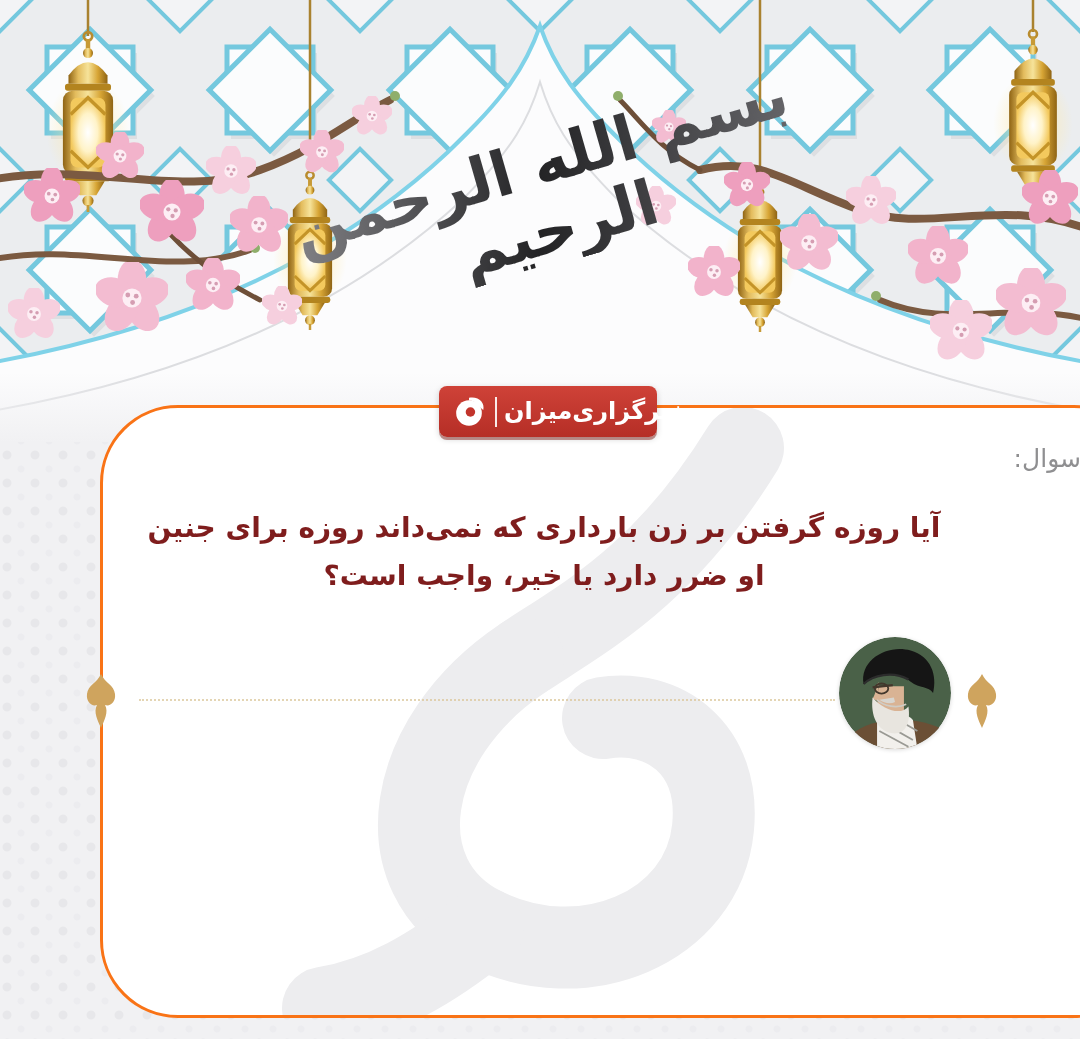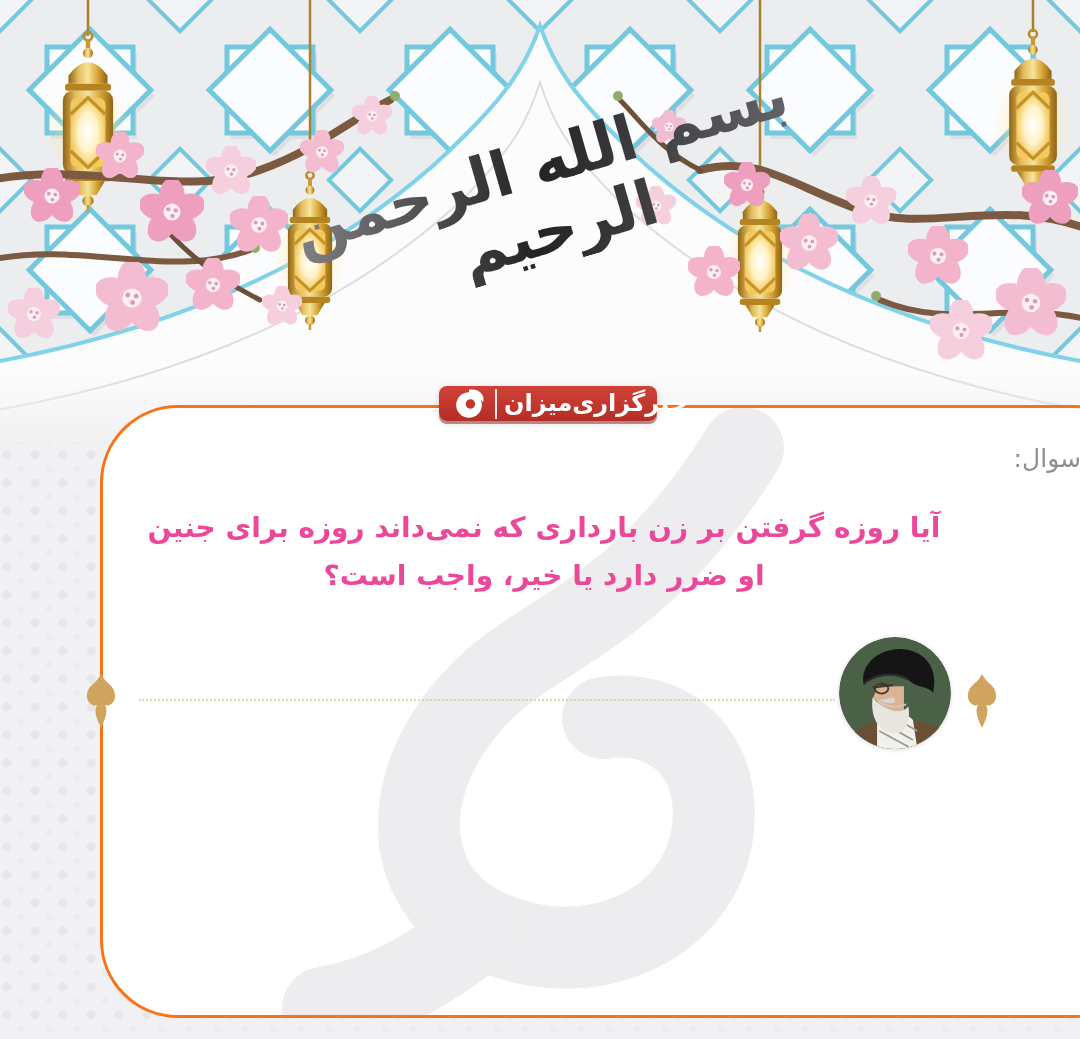--- a/index.html
+++ b/index.html
@@ -33,21 +33,21 @@
     background: linear-gradient(105deg, #8a8a8e 5%, #232325 48%, #6e6e72 95%);
     -webkit-background-clip: text; background-clip: text;
     color: transparent;
     letter-spacing: -1px;
     line-height: 1.1;
     pointer-events: none;
   }
 
   
   .badge {
-    position: absolute; left: 439px; top: 386px; width: 218px; height: 35px;
+    position: absolute; left: 439px; top: 386px; width: 218px; height: 51px;
     background: linear-gradient(#cf4238, #b52e26);
     border-radius: 8px;
     box-shadow: 0 3px 0 rgba(125, 22, 16, 0.45), 0 2px 6px rgba(0,0,0,0.18);
     display: flex; align-items: center;
     padding: 0 8px;
     z-index: 6;
   }
   .badge .logo-wrap { width: 44px; height: 44px; flex: 0 0 auto; display: flex; align-items: center; justify-content: center; }
   .badge .separator { width: 2px; height: 30px; background: #ffffff; opacity: .9; margin: 0 7px 0 4px; flex: 0 0 auto; }
   .badge .badge-label {
@@ -69,21 +69,21 @@
   .card .watermark { position: absolute; left: 0; top: 0; z-index: 0; }
 
   .question-label {
     position: absolute; top: 36px; right: 68px; z-index: 2;
     direction: rtl;
     color: #8f8f91; font-size: 25px;
   }
   .question-text {
     position: absolute; top: 96px; left: 38px; width: 806px; z-index: 2;
     direction: rtl; text-align: center;
-    color: #ec4899; font-weight: bold;
+    color: #7f1d1d; font-weight: bold;
     font-size: 28px; line-height: 1.72;
   }
   .divider-dotted {
     position: absolute; top: 291px; left: 36px; width: 696px; z-index: 1;
     border-top: 2px dotted #dcc79b; opacity: .75;
   }
   .answer-text {
     position: absolute; top: 378px; left: 28px; width: 826px; z-index: 2;
     direction: rtl; text-align: center;
     color: #2f1e17; font-weight: bold;

